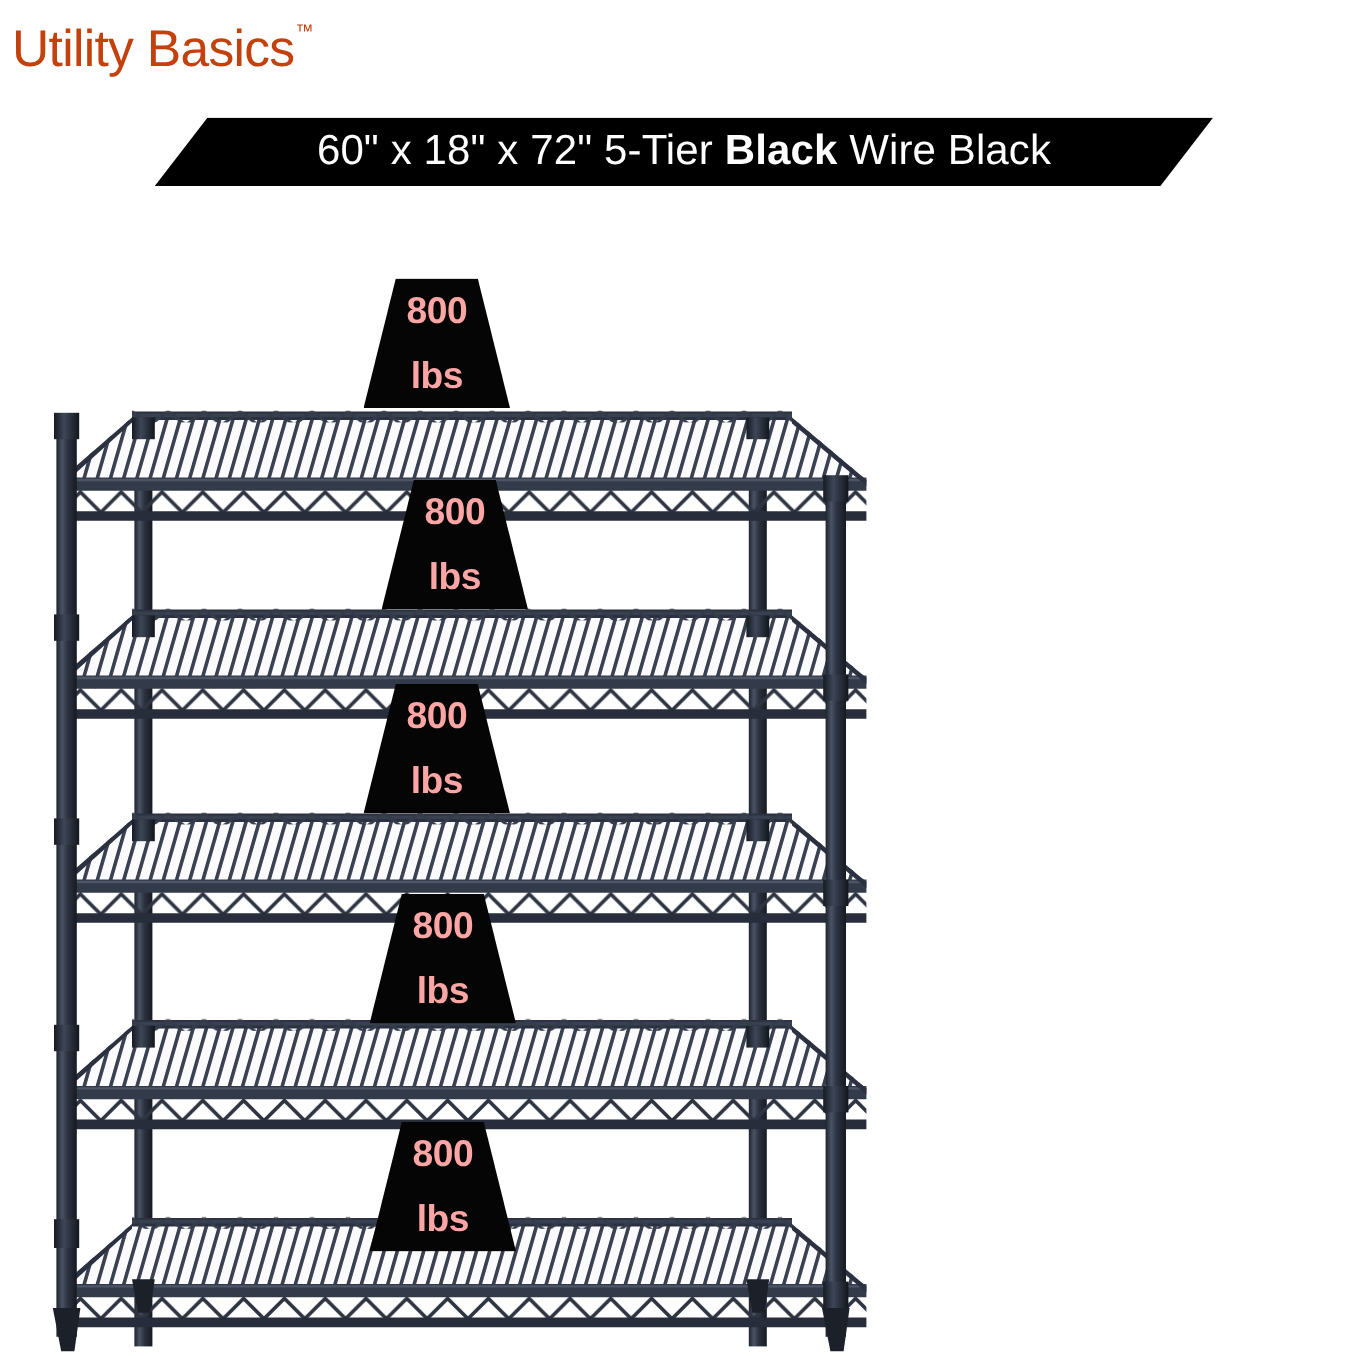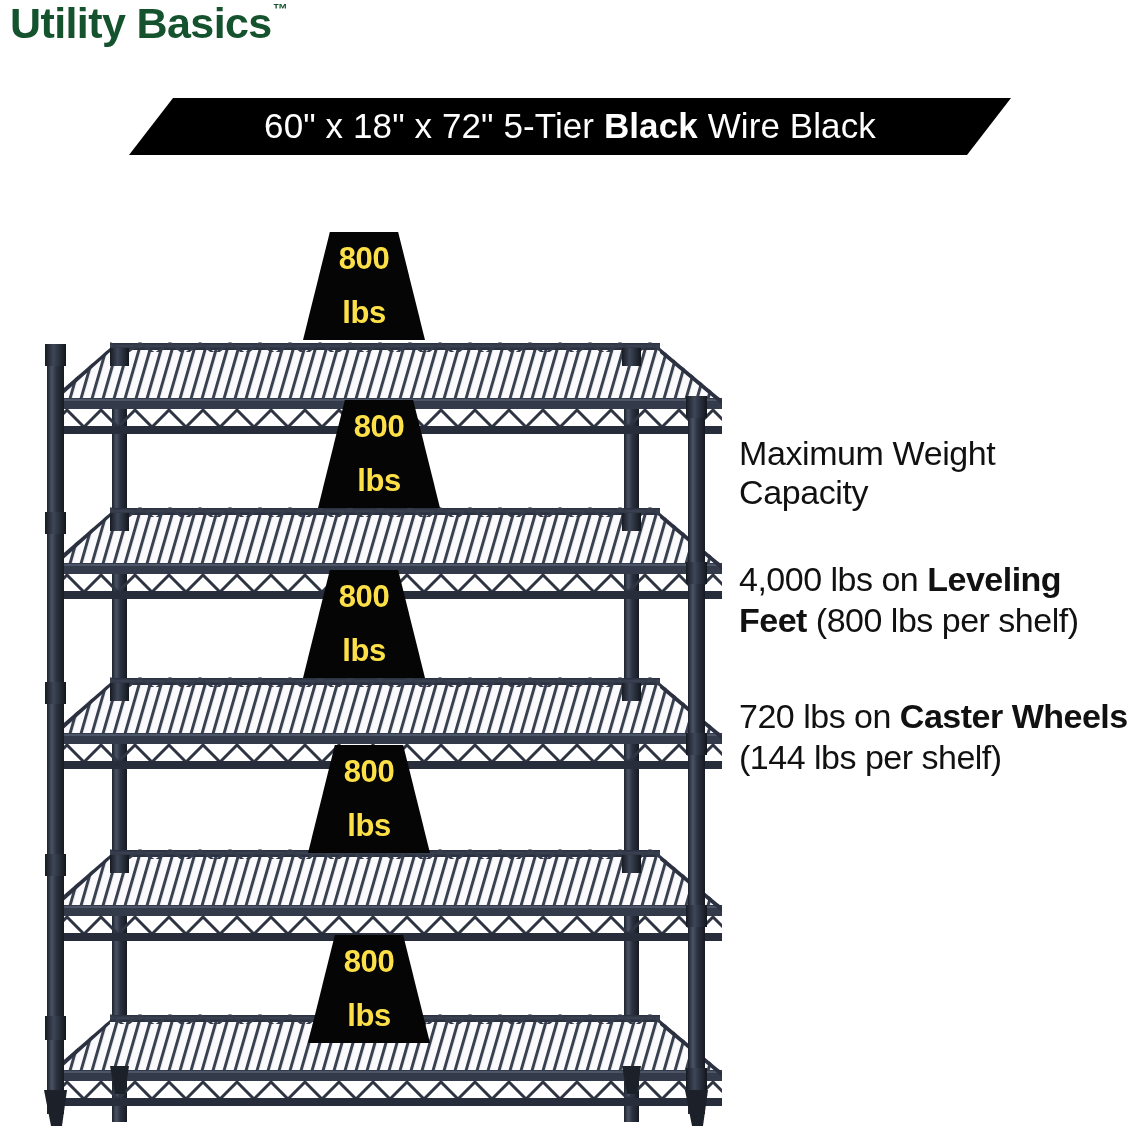--- a/index.html
+++ b/index.html
@@ -6,22 +6,22 @@
   html, body {
     width: 1137px; height: 1131px;
     background: #ffffff;
     font-family: "Liberation Sans", sans-serif;
     overflow: hidden;
   }
   #page { position: relative; width: 1137px; height: 1131px; background: #ffffff; }
 
   
   #brand {
-    position: absolute; left: 10px; top: 0;
-    font-size: 43px; font-weight: 700; color: #14532d;
+    position: absolute; left: 10px; top: 18px;
+    font-size: 43px; font-weight: 400; color: #c2410c;
     letter-spacing: -0.6px; line-height: 1.1; white-space: nowrap;
   }
   #brand .tm {
     font-size: 15px; vertical-align: super; letter-spacing: 0;
     position: relative; top: -9px; left: 1px;
   }
 
   
   #banner {
     position: absolute; left: 129px; top: 98px;
@@ -41,21 +41,21 @@
   #rack { position: absolute; left: 0; top: 0; width: 760px; height: 1131px; }
 
   
   .badge {
     position: absolute;
     width: 122px; height: 108px;
     background: #050505;
     clip-path: polygon(22% 0, 78% 0, 100% 100%, 0 100%);
     display: flex; flex-direction: column;
     align-items: center; justify-content: center;
-    color: #fde047;
+    color: #fca5a5;
   }
   .badge .num {
     font-size: 31px; font-weight: 700; line-height: 1.02;
     letter-spacing: -0.4px;
   }
   .badge .unit {
     font-size: 31px; font-weight: 700; line-height: 1.02;
     letter-spacing: -0.4px; margin-top: 22px;
   }
 
@@ -210,22 +210,14 @@
   </div>
   <div class="badge" style="left:308px; top:745px;">
     <span class="num">800</span>
     <span class="unit">lbs</span>
   </div>
   <div class="badge" style="left:308px; top:935px;">
     <span class="num">800</span>
     <span class="unit">lbs</span>
   </div>
 
-  <div id="info">
-    <h2>Maximum Weight
-Capacity</h2>
-
-    <p class="para" id="p-leveling"><span>4,000 lbs on </span><b>Leveling Feet</b><span> (800 lbs per shelf)</span></p>
-
-    <p class="para" id="p-caster"><span>720 lbs on </span><b>Caster Wheels</b><span> (144 lbs per shelf)</span></p>
-  </div>
 
 </div>
 
 </body></html>

